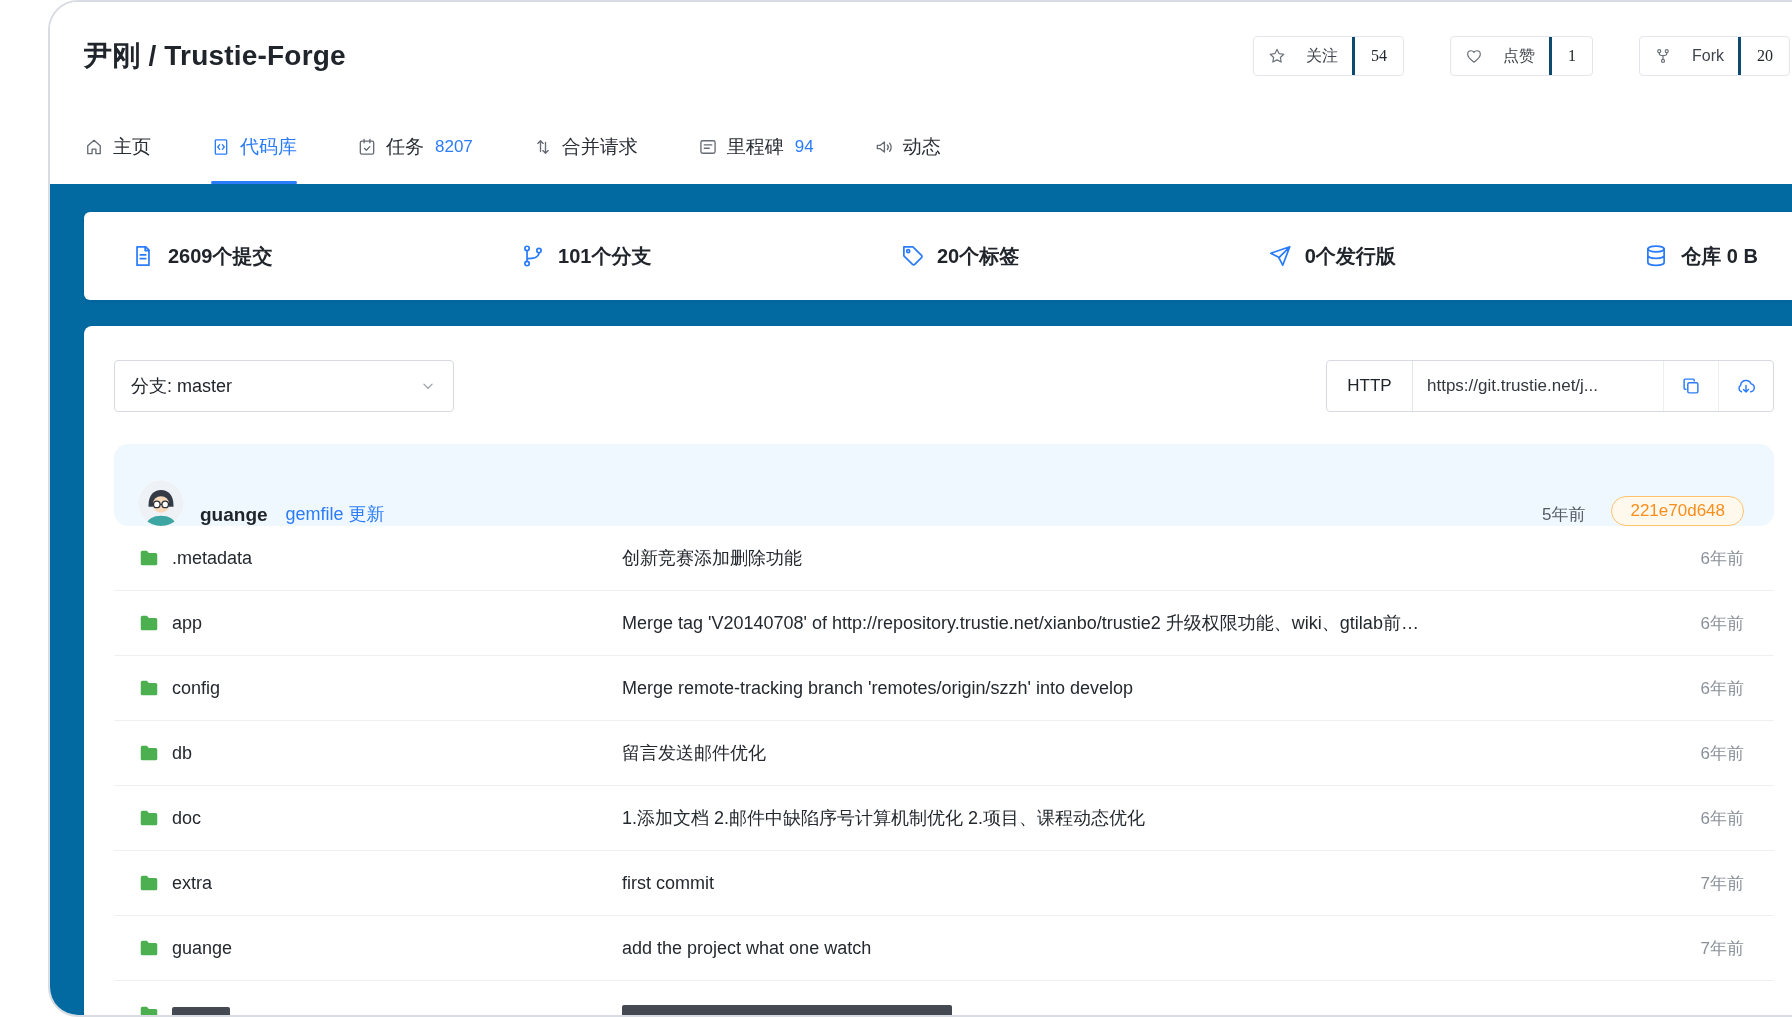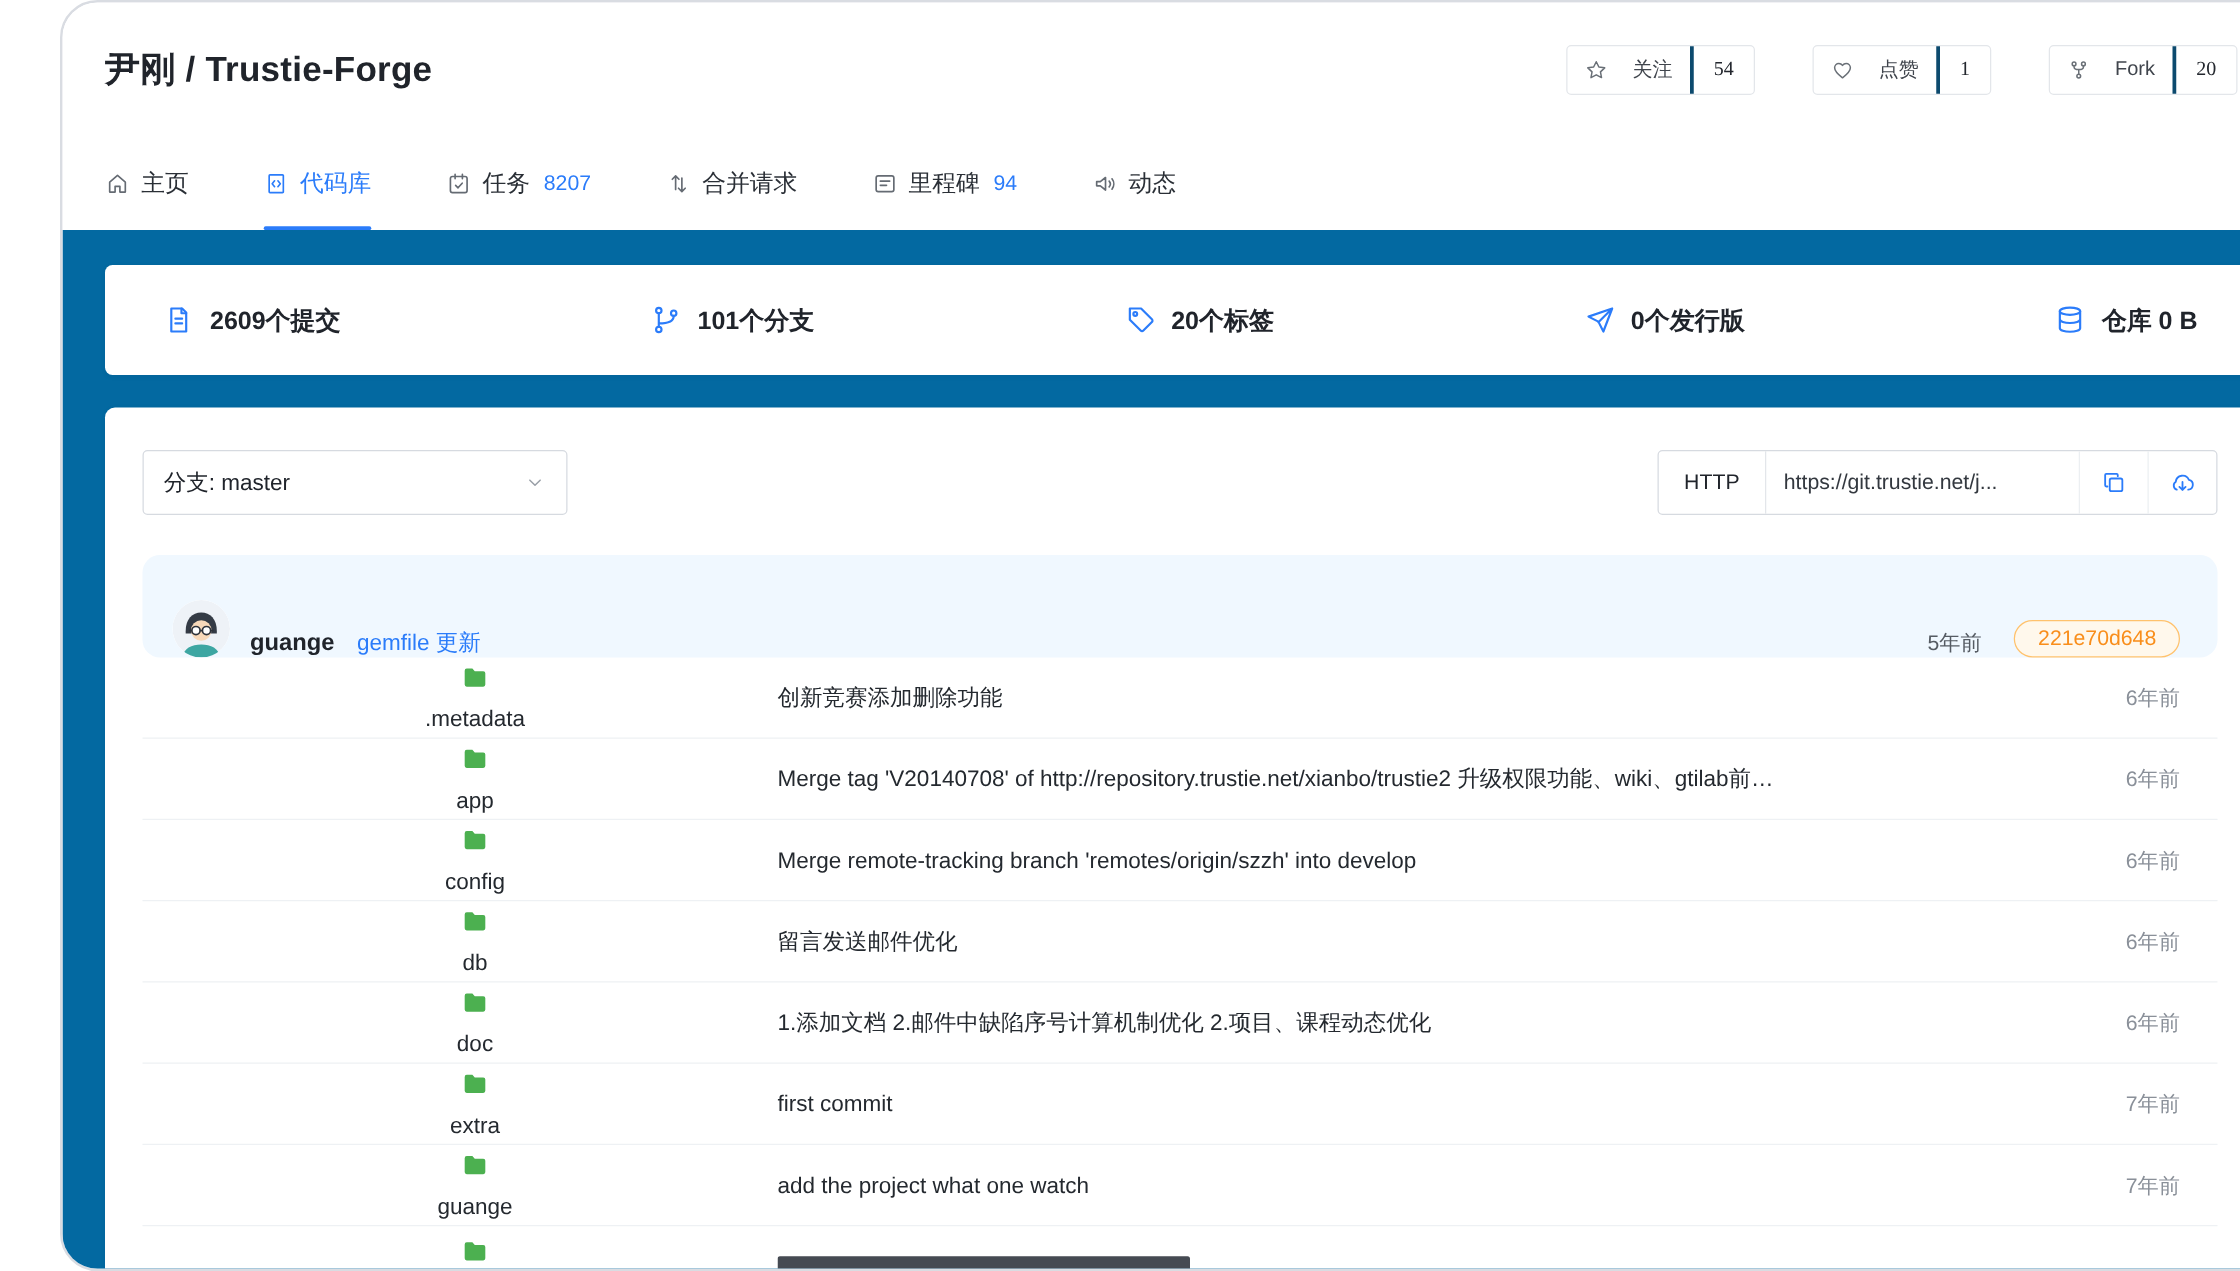--- a/index.html
+++ b/index.html
@@ -87,21 +87,21 @@
   .c-msg { font-size: 18px; color: var(--accent); margin-left: 18px; text-decoration: none; cursor: pointer; }
   .c-time { margin-left: auto; font-size: 17px; color: #555b63; }
   .c-hash {
     margin-left: 26px; font-size: 17px; color: var(--badge-text);
     background: var(--badge-bg); border: 1px solid var(--badge-border);
     border-radius: 16px; padding: 4px 18px; cursor: pointer;
   }
   
   .file-rows { flex: 1; display: flex; flex-direction: column; }
   .row { flex: 0 0 65px; height: 65px; display: flex; align-items: center; border-bottom: 1px solid #eef1f4; padding: 0 30px 0 24px; }
-  .cell-name { width: 484px; display: flex; align-items: center; gap: 12px; font-size: 18px; color: #24292f; flex-direction: column; }
+  .cell-name { width: 484px; display: flex; align-items: center; gap: 12px; font-size: 18px; color: #24292f; }
   .cell-name .icon { width: 22px; height: 22px; color: var(--folder); }
   .folder-name { cursor: pointer; }
   .cell-msg { flex: 1; font-size: 18px; color: #24292f; white-space: nowrap; overflow: hidden; text-overflow: ellipsis; padding-right: 40px; cursor: pointer; }
   .cell-time { width: 110px; text-align: right; font-size: 17px; color: #8a9099; }
   .row.partial { border-bottom: none; }
   .skel { height: 14px; background: #454a52; border-radius: 2px; display: inline-block; }
   
   .icon { display: inline-flex; flex: 0 0 auto; }
   .icon svg { width: 100%; height: 100%; display: block; }
   .icon svg * { fill: none; stroke: currentColor; stroke-width: 1.6; stroke-linecap: round; stroke-linejoin: round; }

